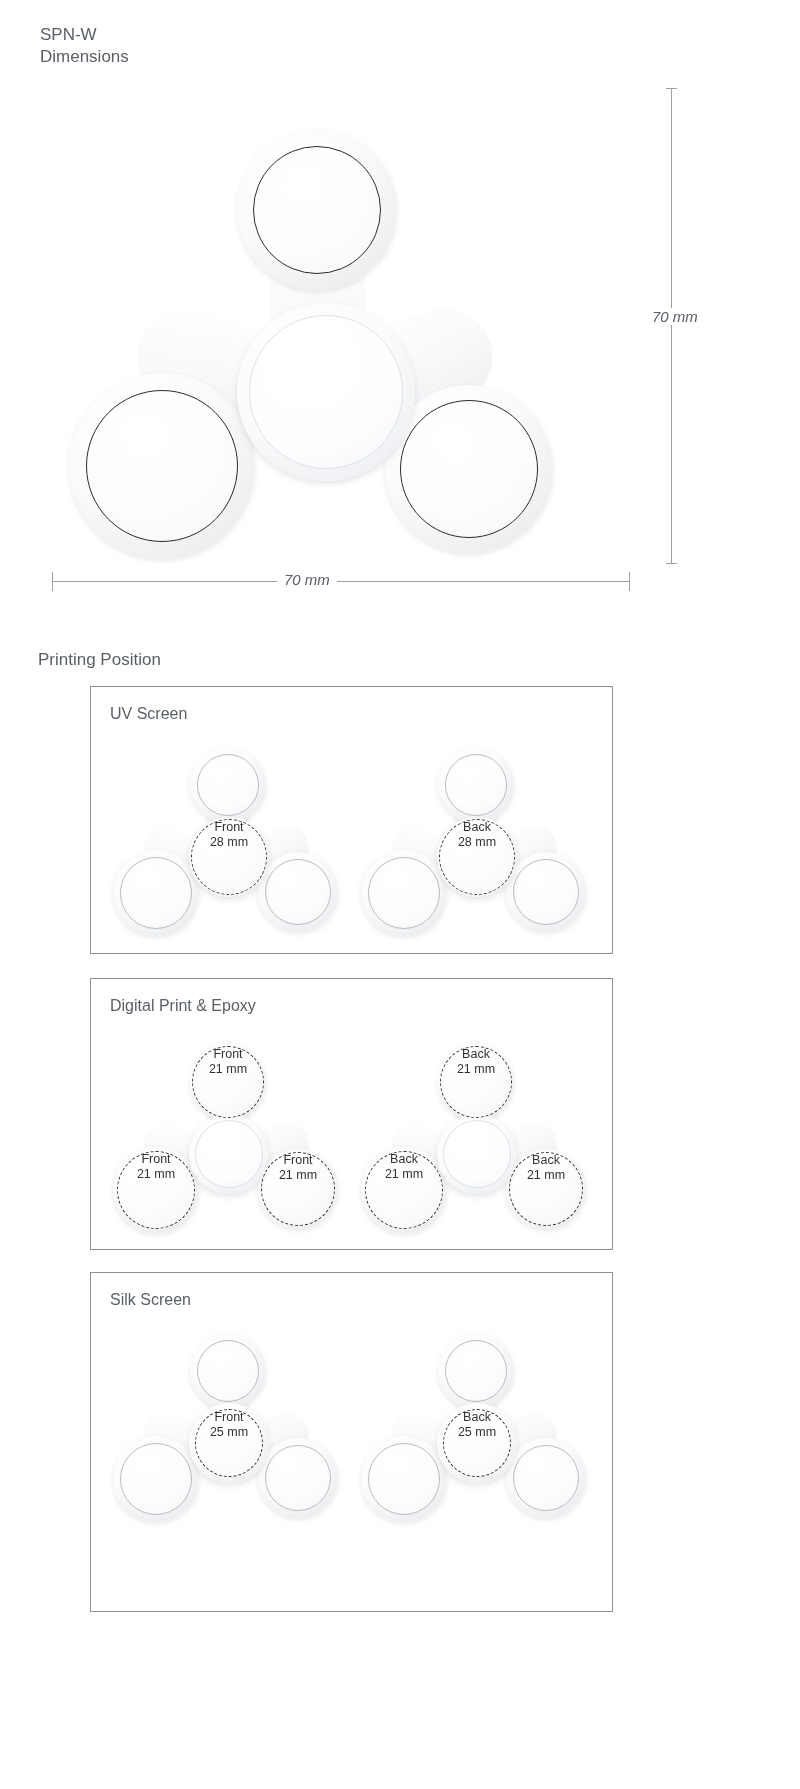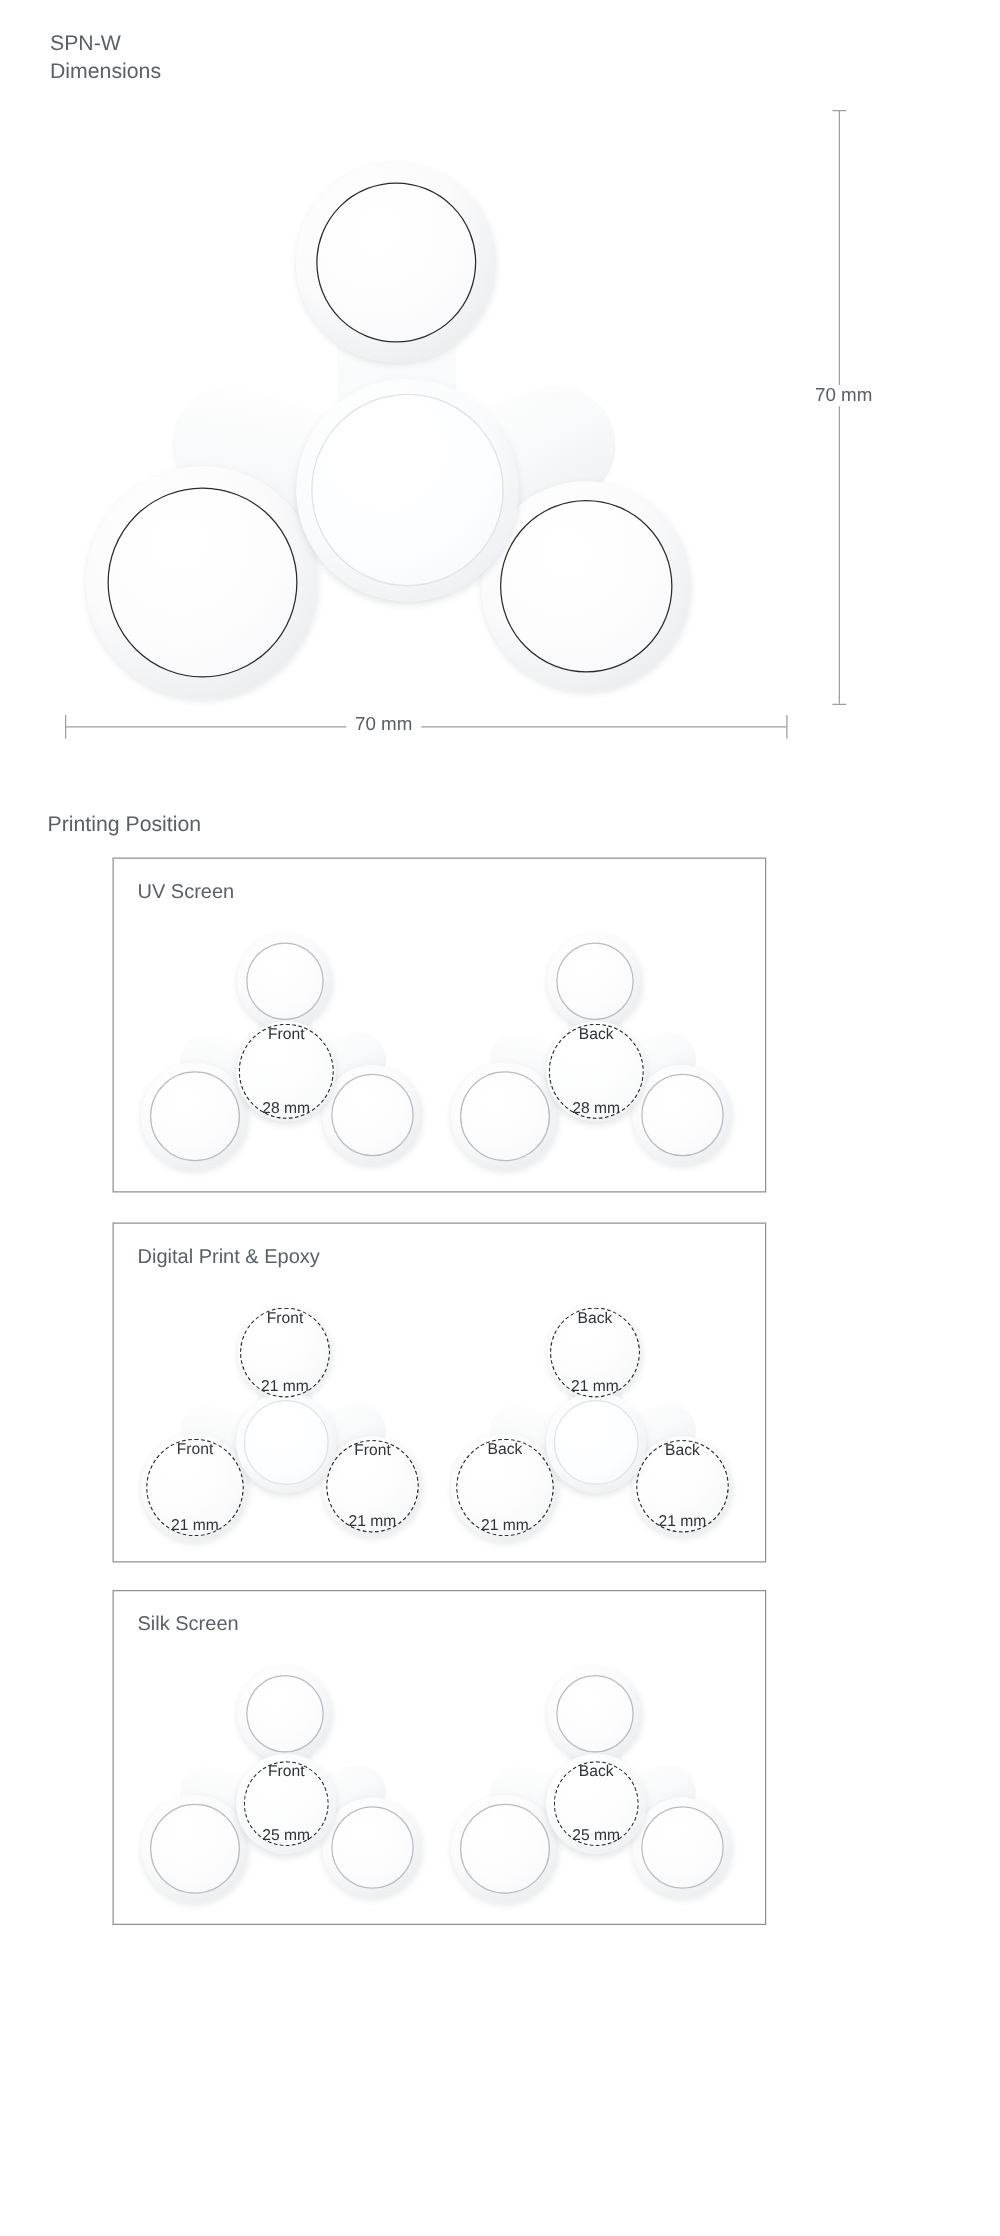--- a/index.html
+++ b/index.html
@@ -27,20 +27,21 @@
     white-space: pre-line;
   }
 
   
   .hero {
     position: absolute;
     left: 0;
     top: 75px;
     width: 800px;
     height: 545px;
+    font-style: italic;
   }
 
   .spinner-wrap {
     position: absolute;
   }
 
   
   .spinner {
     position: relative;
     width: 100%;
@@ -142,27 +143,26 @@
   }
 
   .print-zone {
     position: absolute;
     border-radius: 50%;
     border: 1.5px dashed #2d2d2d;
     box-sizing: border-box;
     display: flex;
     flex-direction: column;
     align-items: center;
-    justify-content: space-between;
+    justify-content: flex-start;
     font-size: 12.5px;
     line-height: 15px;
     color: #2f3337;
     text-align: center;
     background: rgba(255,255,255,0.55);
-    gap: 16px;
   }
   .print-zone span { display: block; }
 </style>
 </head>
 <body>
 
 <div class="page-title">SPN-W
 Dimensions</div>
 
 <div class="hero">
@@ -308,21 +308,21 @@
         <span>21 mm</span>
       </div>
       <div class="print-zone" style="left:155px; top:123px; width:74px; height:74px;">
         <span>Back</span>
         <span>21 mm</span>
       </div>
     </div>
   </div>
 </div>
 
-<div class="panel" style="left:90px; top:1272px; width:523px; height:268px;">
+<div class="panel" style="left:90px; top:1272px; width:523px; height:340px;">
   <div class="panel-title" style="left:19px; top:18px;">Silk Screen</div>
 
   <div class="mini-wrap" style="left:15px; top:45px; width:245px; height:215px;">
     <div class="spinner">
       <div class="arm" style="left:100px; top:50px; width:44px; height:92px; border-radius:22px;"></div>
       <div class="arm" style="left:37px; top:101px; width:92px; height:44px; border-radius:22px; transform:rotate(18deg);"></div>
       <div class="arm" style="left:112px; top:101px; width:92px; height:44px; border-radius:22px; transform:rotate(-18deg);"></div>
 
       <div class="lobe" style="left:84px; top:15px; width:76px; height:76px;"></div>
       <div class="lobe-inner" style="left:91px; top:22px; width:62px; height:62px; border-color:#b9bdc1;"></div>

